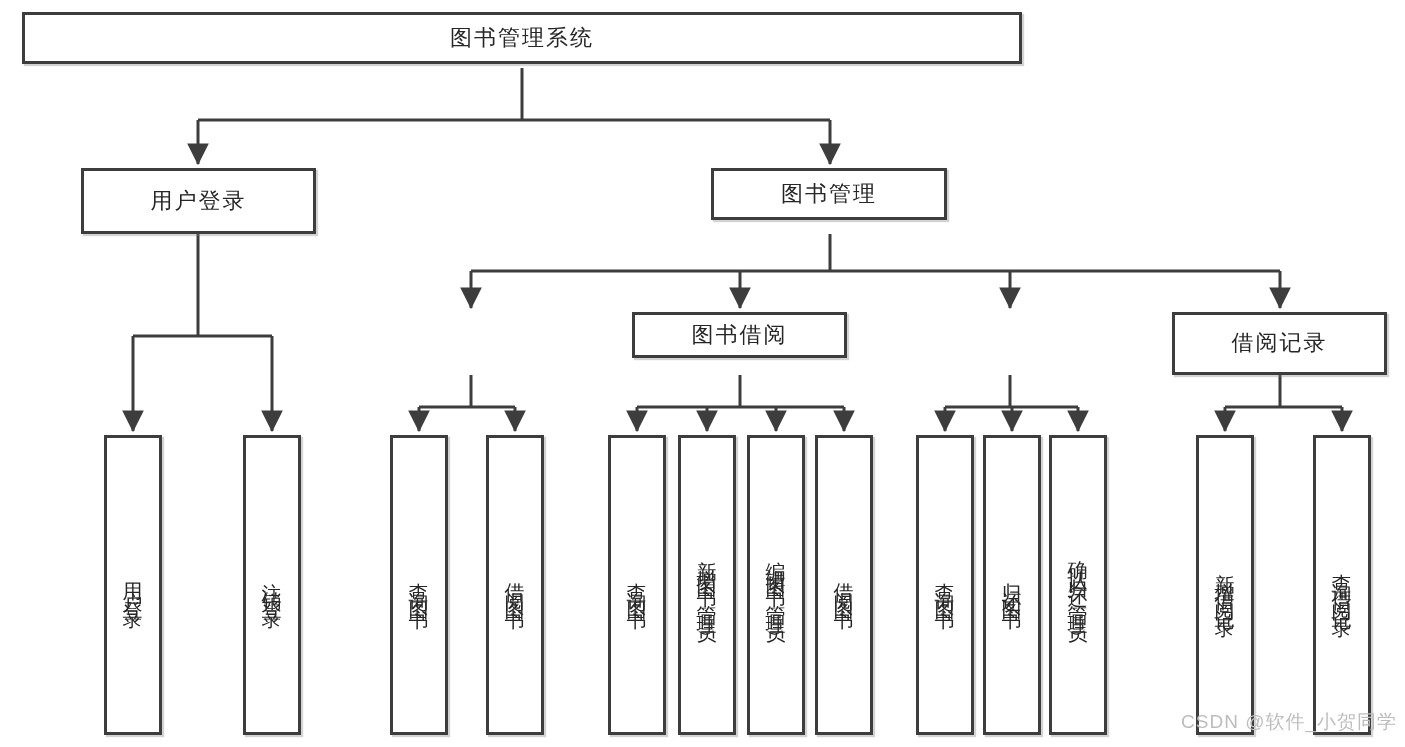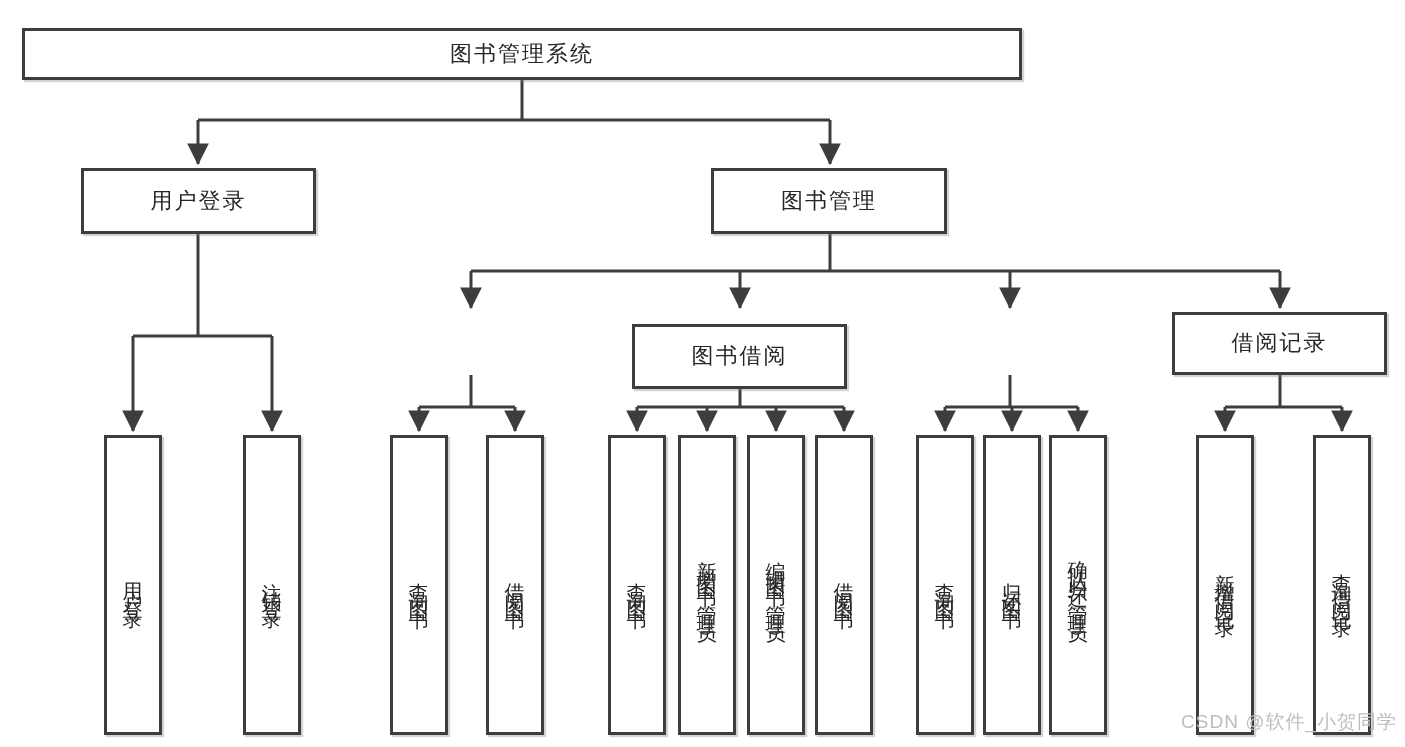--- a/index.html
+++ b/index.html
@@ -101,26 +101,26 @@
       <path d="M1012 407 V431" marker-end="url(#arw)"></path>
       <path d="M1078 407 V431" marker-end="url(#arw)"></path>
 
       <path d="M1280 375 V407"></path>
       <path d="M1225 407 H1342"></path>
       <path d="M1225 407 V431" marker-end="url(#arw)"></path>
       <path d="M1342 407 V431" marker-end="url(#arw)"></path>
     </g>
   </svg>
 
-  <div class="node h" style="left:22px; top:28px; width:1000px; height:52px;">图书管理系统</div>
+  <div class="node h" style="left:22px; top:12px; width:1000px; height:52px;">图书管理系统</div>
 
   <div class="node h" style="left:81px; top:168px; width:235px; height:66px;">用户登录</div>
-  <div class="node h" style="left:711px; top:168px; width:236px; height:66px;">图书管理</div>
+  <div class="node h" style="left:711px; top:168px; width:236px; height:52px;">图书管理</div>
 
-  <div class="node h" style="left:632px; top:324px; width:215px; height:65px;">图书借阅</div>
+  <div class="node h" style="left:632px; top:312px; width:215px; height:46px;">图书借阅</div>
   <div class="node h" style="left:1172px; top:312px; width:215px; height:63px;text-align:right;">借阅记录</div>
 
   <div class="node v" style="left:104px; top:435px; width:58px; height:300px;">用户登录</div>
   <div class="node v" style="left:243px; top:435px; width:58px; height:300px;">注销登录</div>
 
   <div class="node v" style="left:390px; top:435px; width:58px; height:300px;">查询图书</div>
   <div class="node v" style="left:486px; top:435px; width:58px; height:300px;">借阅图书</div>
 
   <div class="node v" style="left:608px; top:435px; width:58px; height:300px;">查询图书</div>
   <div class="node v" style="left:678px; top:435px; width:58px; height:300px;">新增图书（管理员）</div>

